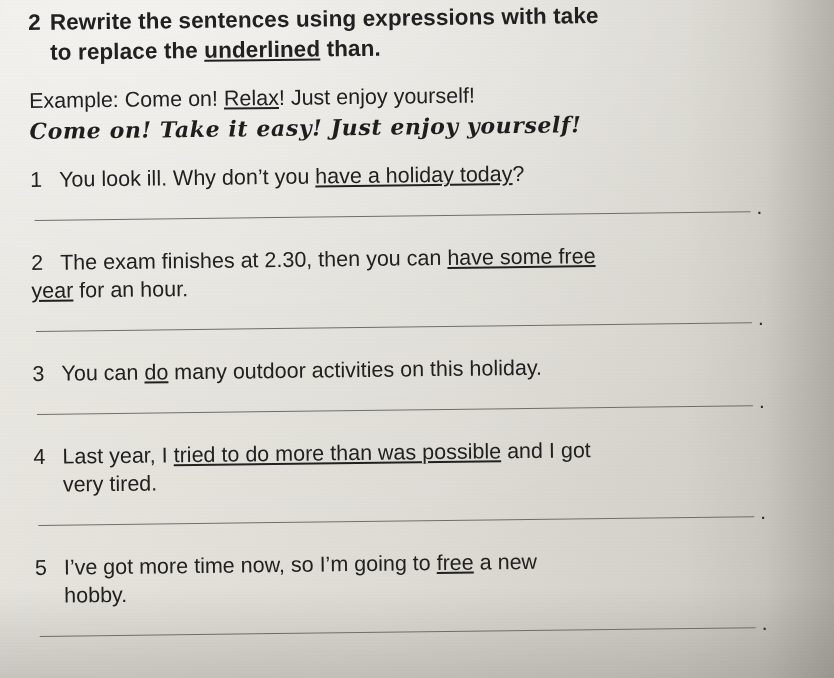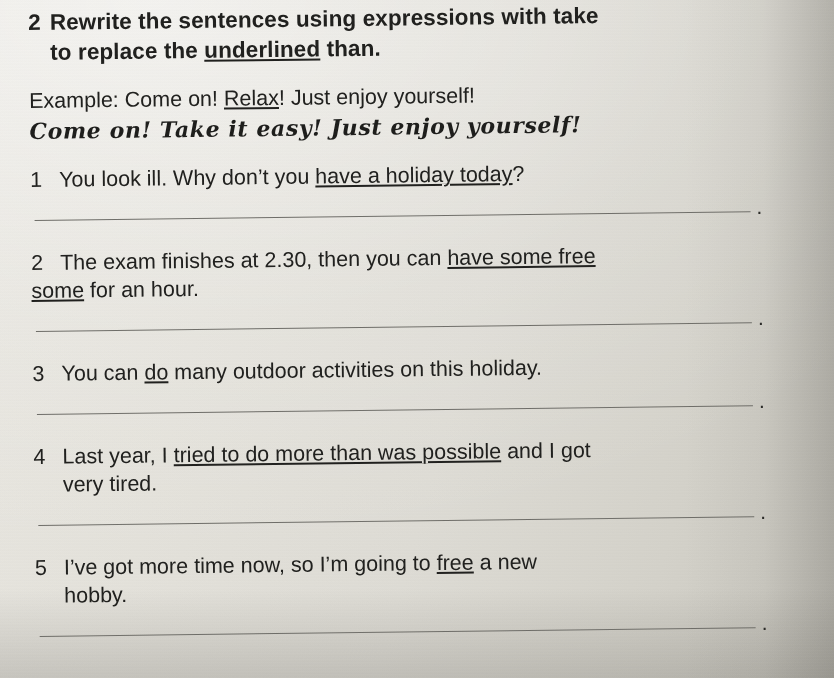--- a/index.html
+++ b/index.html
@@ -170,21 +170,21 @@
           <span class="rule"></span>
           <span class="dot">.</span>
         </div>
       </div>
 
       <div class="item">
         <div class="row">
           <span class="num">2</span>
           <span class="body"><span>The exam finishes at 2.30, then you can </span><span class="u">have some free</span></span>
         </div>
-        <div><span class="u">some</span><span> for an hour.</span></div>
+        <div><span class="u">year</span><span> for an hour.</span></div>
         <div class="answer-line">
           <span class="rule"></span>
           <span class="dot">.</span>
         </div>
       </div>
 
       <div class="item">
         <div class="row">
           <span class="num">3</span>
           <span class="body"><span>You can </span><span class="u">do</span><span> many outdoor activities on this holiday.</span></span>

